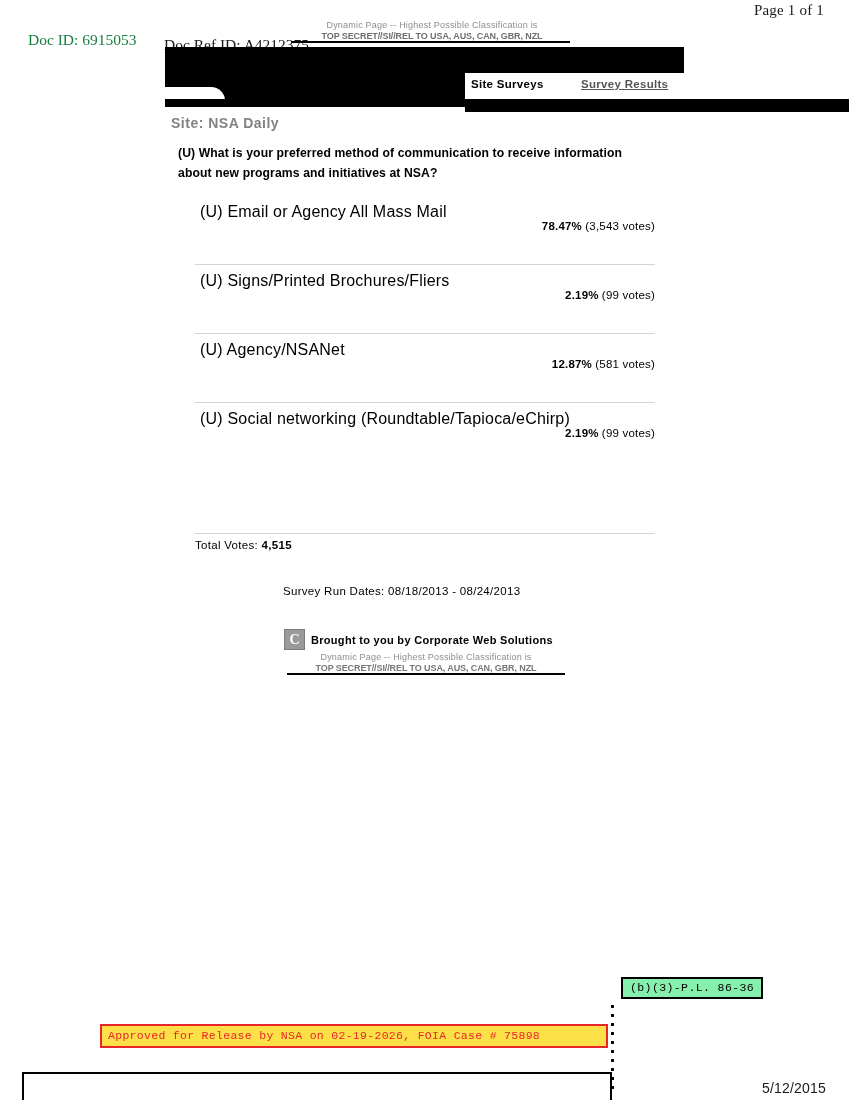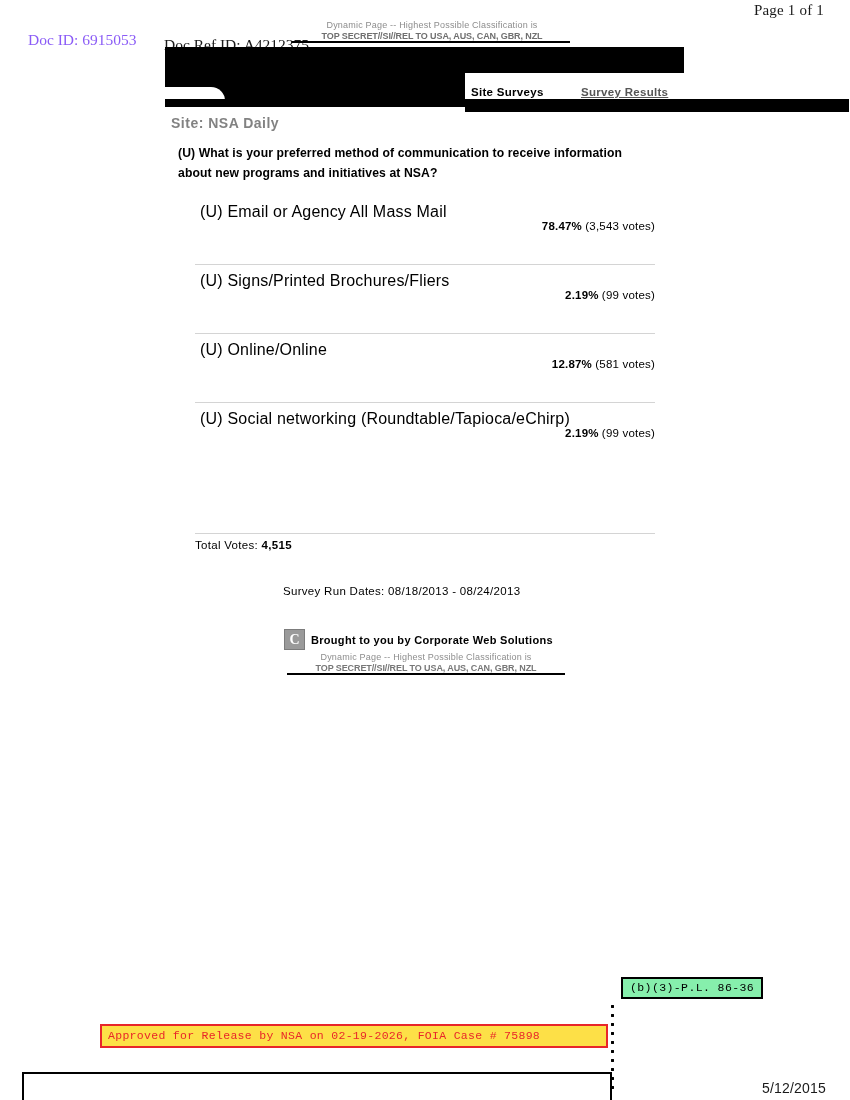--- a/index.html
+++ b/index.html
@@ -25,21 +25,21 @@
     font-family: "Liberation Serif", serif;
     font-size: 15px;
     color: #1a1a1a;
     letter-spacing: 0.2px;
   }
   #doc-id {
     top: 31px;
     left: 28px;
     font-family: "Liberation Serif", serif;
     font-size: 15.5px;
-    color: #8b5cf6;
+    color: #15803d;
   }
   #doc-ref-id {
     top: 36px;
     left: 164px;
     font-family: Liberation Serif, serif;
     font-size: 15.5px;
     color: #1a1a1a;
   }
 
   
@@ -114,21 +114,20 @@
     left: 0px;
     width: 300px;
     height: 8px;
     background: #000;
   }
   .nav-tab {
     top: 31px;
     font-size: 11.5px;
     letter-spacing: 0.3px;
     color: #000;
-    margin-top: 8px;
   }
   #nav-site-surveys {
     left: 306px;
     font-weight: bold;
   }
   #nav-survey-results {
     left: 416px;
     font-weight: bold;
     color: #555;
     text-decoration: underline;
@@ -360,21 +359,21 @@
     </div>
   </div>
   <div class="result-row">
     <div class="result-label">(U) Signs/Printed Brochures/Fliers</div>
     <div class="result-stats">
       <span class="result-pct">2.19%</span>
       <span class="result-votes">(99 votes)</span>
     </div>
   </div>
   <div class="result-row">
-    <div class="result-label">(U) Online/Online</div>
+    <div class="result-label">(U) Agency/NSANet</div>
     <div class="result-stats">
       <span class="result-pct">12.87%</span>
       <span class="result-votes">(581 votes)</span>
     </div>
   </div>
   <div class="result-row">
     <div class="result-label">(U) Social networking (Roundtable/Tapioca/eChirp)</div>
     <div class="result-stats">
       <span class="result-pct">2.19%</span>
       <span class="result-votes">(99 votes)</span>

